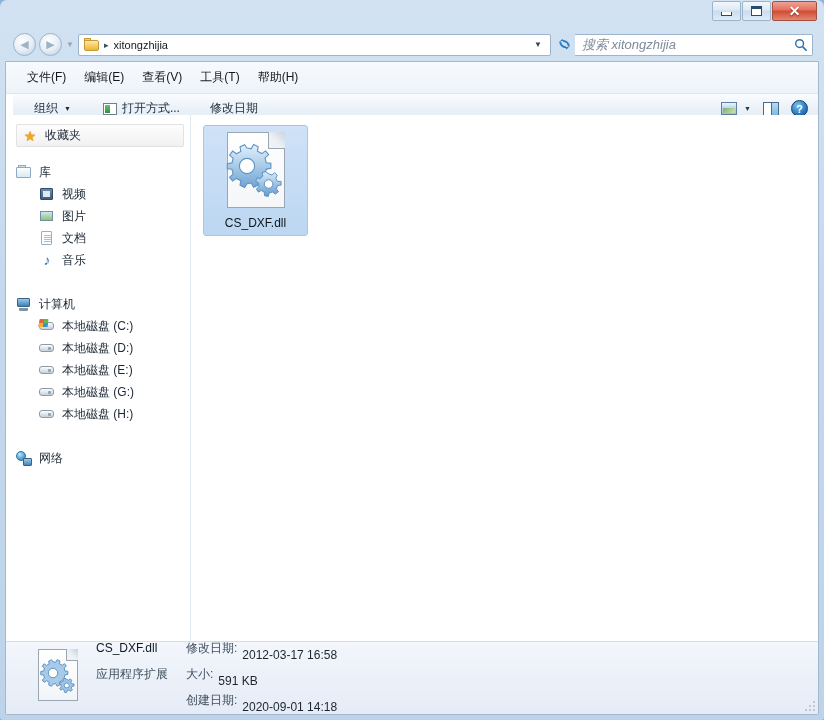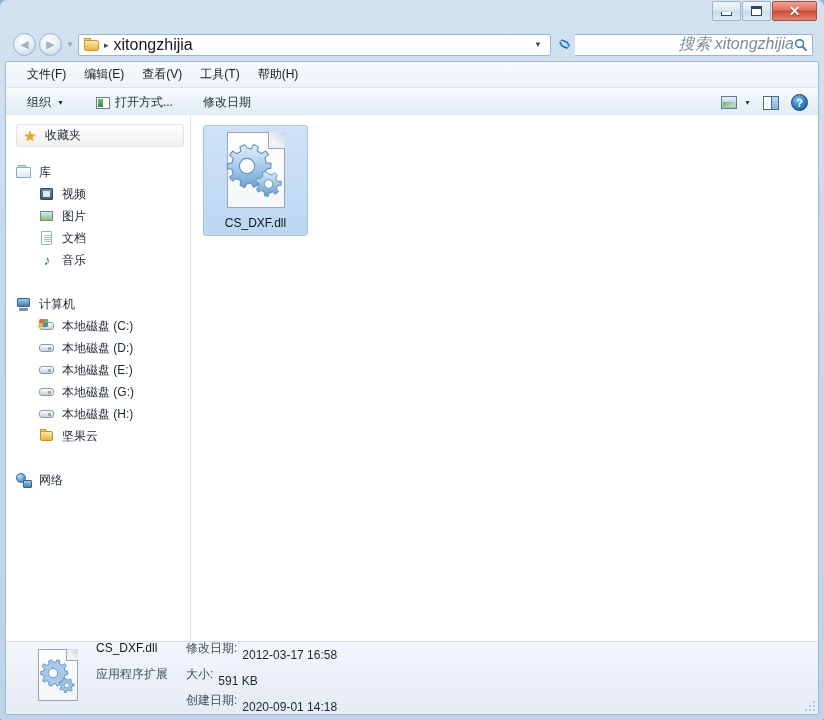--- a/index.html
+++ b/index.html
@@ -131,21 +131,21 @@
     border: 1px solid #c69a2e;
     border-bottom: none;
     border-radius: 1px 1px 0 0;
   }
   .crumb-sep {
     color: #3a4a5a;
     font-size: 9px;
     margin: 0 5px 0 2px;
   }
   #crumb-text {
-    font-size: 16px;
+    font-size: 11px;
     color: #13181d;
     white-space: nowrap;
     overflow: hidden;
   }
   #addr-drop {
     margin-left: auto;
     color: #33485e;
     font-size: 8px;
     padding: 0 5px;
     flex: none;
@@ -162,62 +162,62 @@
     background: #fff;
     border: 1px solid #9cb4cc;
     border-left: none;
     border-radius: 0 2px 2px 0;
     display: flex;
     align-items: center;
     padding: 0 4px 0 7px;
     flex: none;
   }
   #search-placeholder {
-    font-size: 16px;
+    font-size: 13px;
     color: #7d8b99;
     font-style: italic;
     flex: 1;
     white-space: nowrap;
     overflow: hidden;
-    text-align: right;
   }
 
   
   #client {
     position: absolute;
     left: 0; top: 61px; right: 0; bottom: 0;
     background: #fff;
     border: 1px solid #a3b8cd;
     border-radius: 0 0 2px 2px;
     overflow: hidden;
   }
 
   
   #menubar {
-    height: 26px;
+    height: 32px;
     background: linear-gradient(180deg, #f7fafd 0%, #eef3f9 100%);
     border-bottom: 1px solid #dde6ef;
     display: flex;
     align-items: center;
     padding-left: 12px;
   }
   .menu-item {
     font-size: 12px;
     color: #15191e;
     padding: 2px 9px;
     white-space: nowrap;
   }
 
   
   #toolbar {
     height: 30px;
     background: linear-gradient(180deg, #fbfdfe 0%, #eaf1f8 50%, #e2ebf5 100%);
     border-bottom: 1px solid #c8d6e4;
     display: flex;
     padding: 0 6px 0 14px;
+    margin-left: 7px;
   }
   .tb-item {
     font-size: 12px;
     color: #1d2b3a;
     display: flex;
     align-items: center;
     padding: 3px 7px;
     white-space: nowrap;
   }
   .tb-caret {
@@ -727,27 +727,20 @@
             <span class="nav-icon">
                 <span class="ico-drive"></span>
               </span>
             <span class="nav-label">本地磁盘 (G:)</span>
           </div>
           <div class="nav-row child">
             <span class="nav-icon">
                 <span class="ico-drive"></span>
               </span>
             <span class="nav-label">本地磁盘 (H:)</span>
-          </div>
-          <div class="nav-row child">
-            <span class="nav-icon ico-folder">
-              <span class="ft"></span>
-                <span class="fb"></span>
-            </span>
-            <span class="nav-label">坚果云</span>
           </div>
 
           <div class="nav-gap" style="height:22px"></div>
 
           <div class="nav-row header">
             <span class="nav-icon ico-network">
               <span class="globe"></span>
                 <span class="pc"></span>
             </span>
             <span class="nav-label">网络</span>

